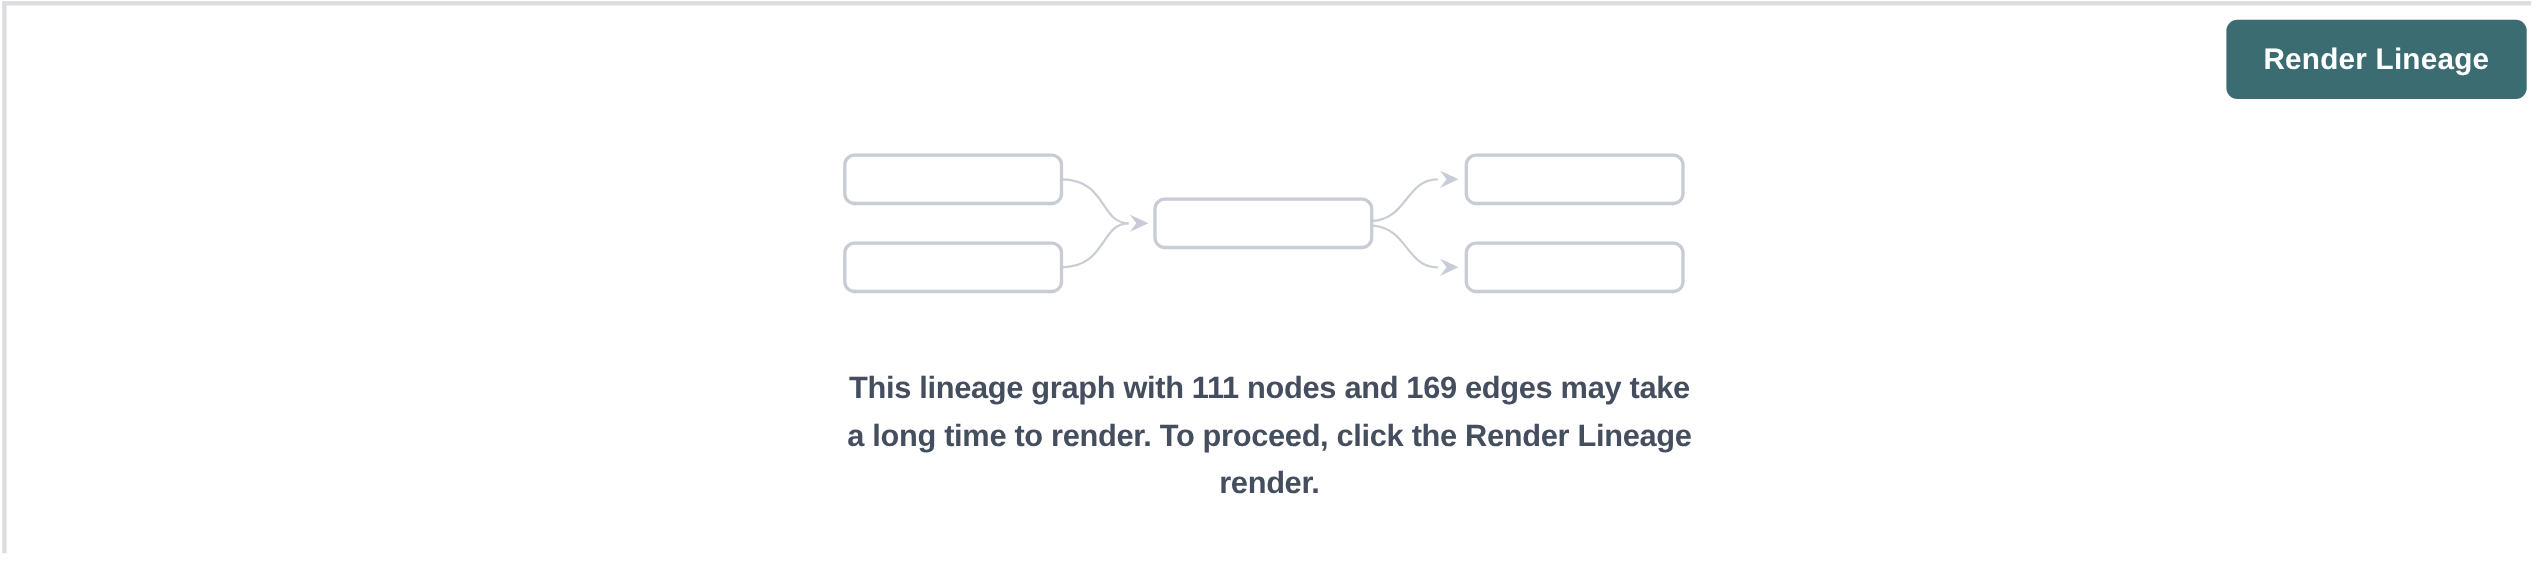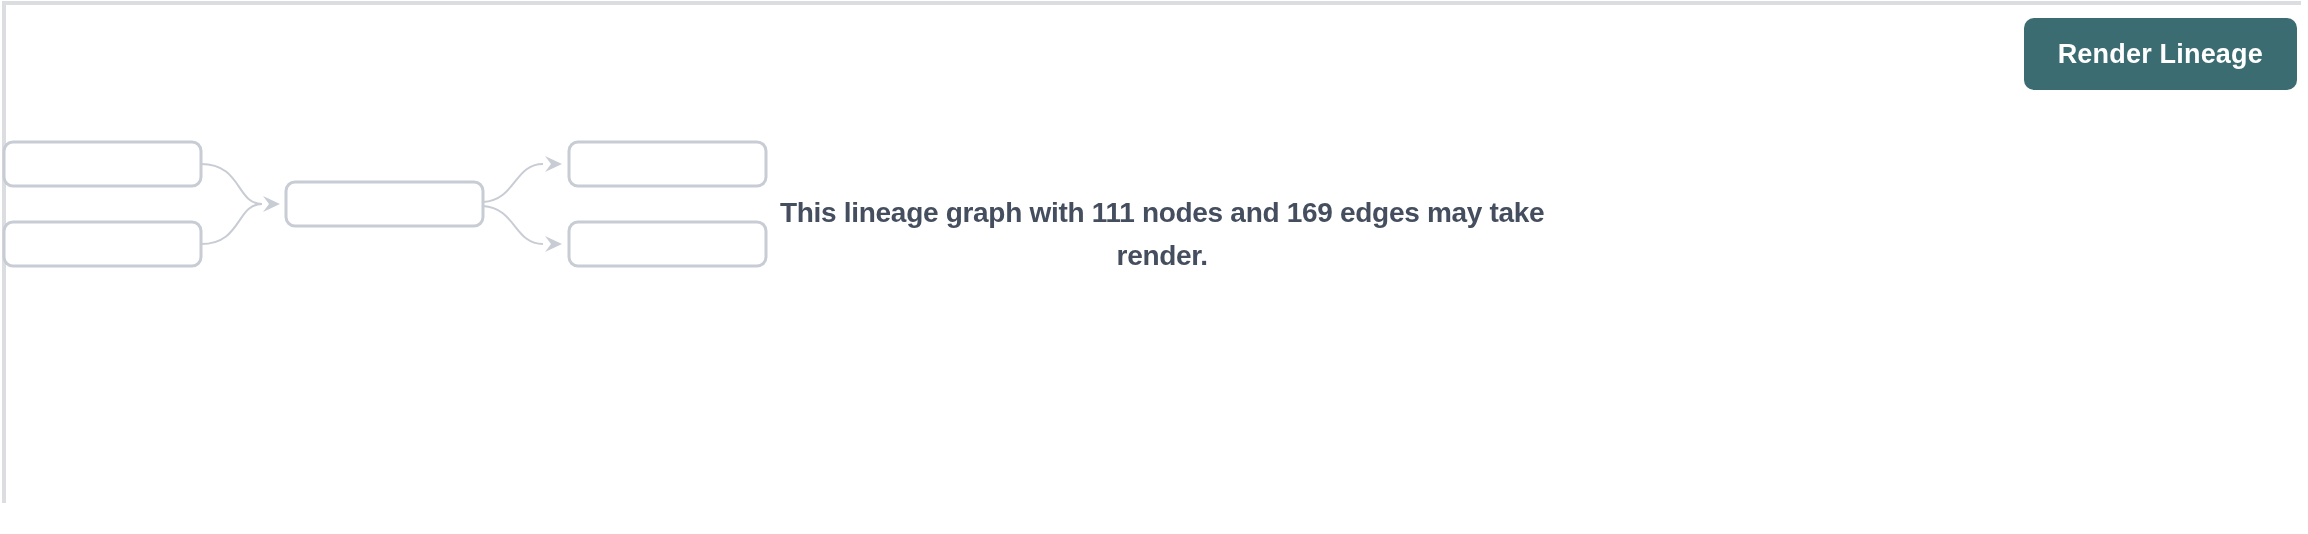--- a/index.html
+++ b/index.html
@@ -47,21 +47,21 @@
     font-weight: 700;
     letter-spacing: 0.2px;
     cursor: pointer;
   }
   .content {
     position: absolute;
     top: 135px;
     left: 0;
     width: 100%;
     display: flex;
-    flex-direction: row;
+    flex-direction: column;
     align-items: center;
   }
   .diagram {
     display: block;
     width: 780px;
     height: 140px;
   }
   .msg {
     margin-top: 56px;
     text-align: center;
@@ -100,16 +100,17 @@
         <rect x="4" y="6" width="197" height="44" rx="9"></rect>
         <rect x="4" y="86" width="197" height="44" rx="9"></rect>
         <rect x="286" y="46" width="197" height="44" rx="9"></rect>
         <rect x="569" y="6" width="197" height="44" rx="9"></rect>
         <rect x="569" y="86" width="197" height="44" rx="9"></rect>
       </g>
     </svg>
 
     <div class="msg">
       <div>This lineage graph with 111 nodes and 169 edges may take</div>
+      <div>a long time to render. To proceed, click the Render Lineage</div>
       <div>render.</div>
     </div>
   </div>
 </div>
 
 </body></html>

